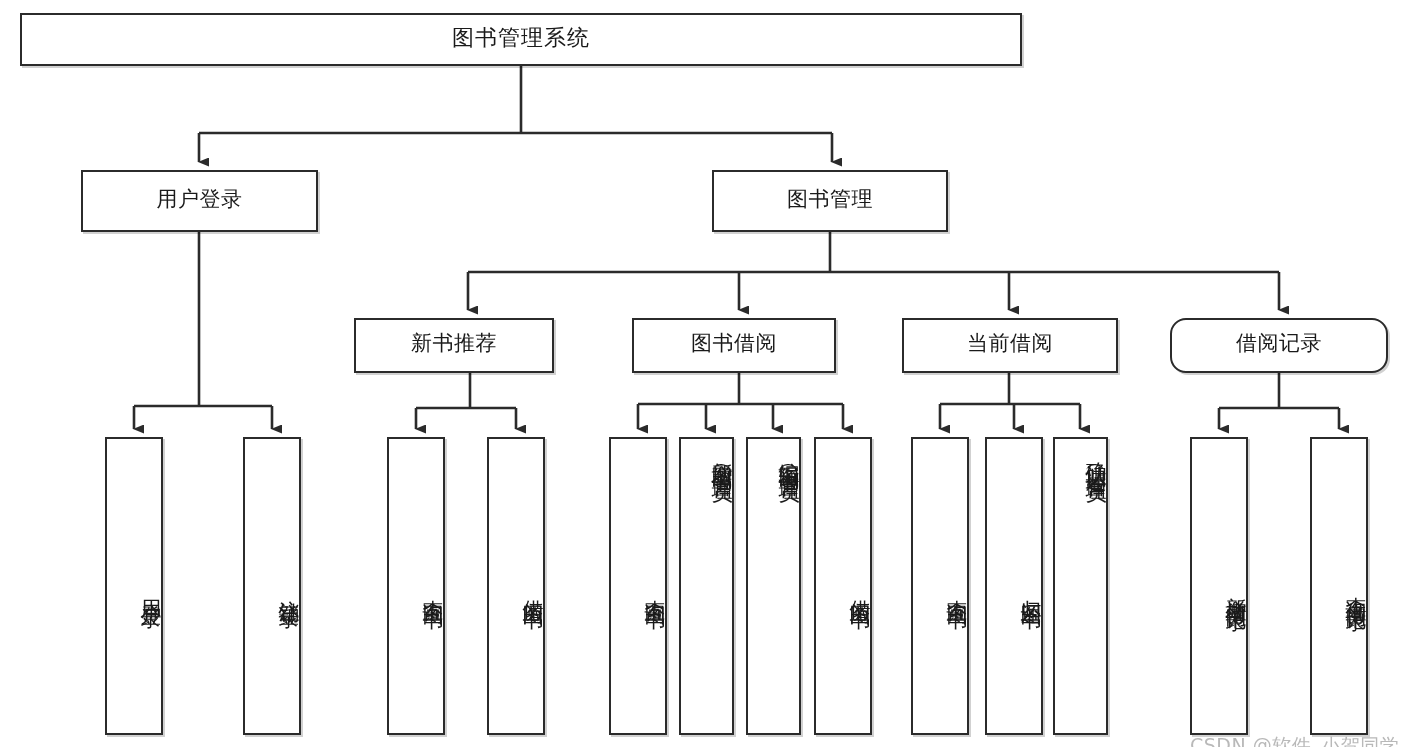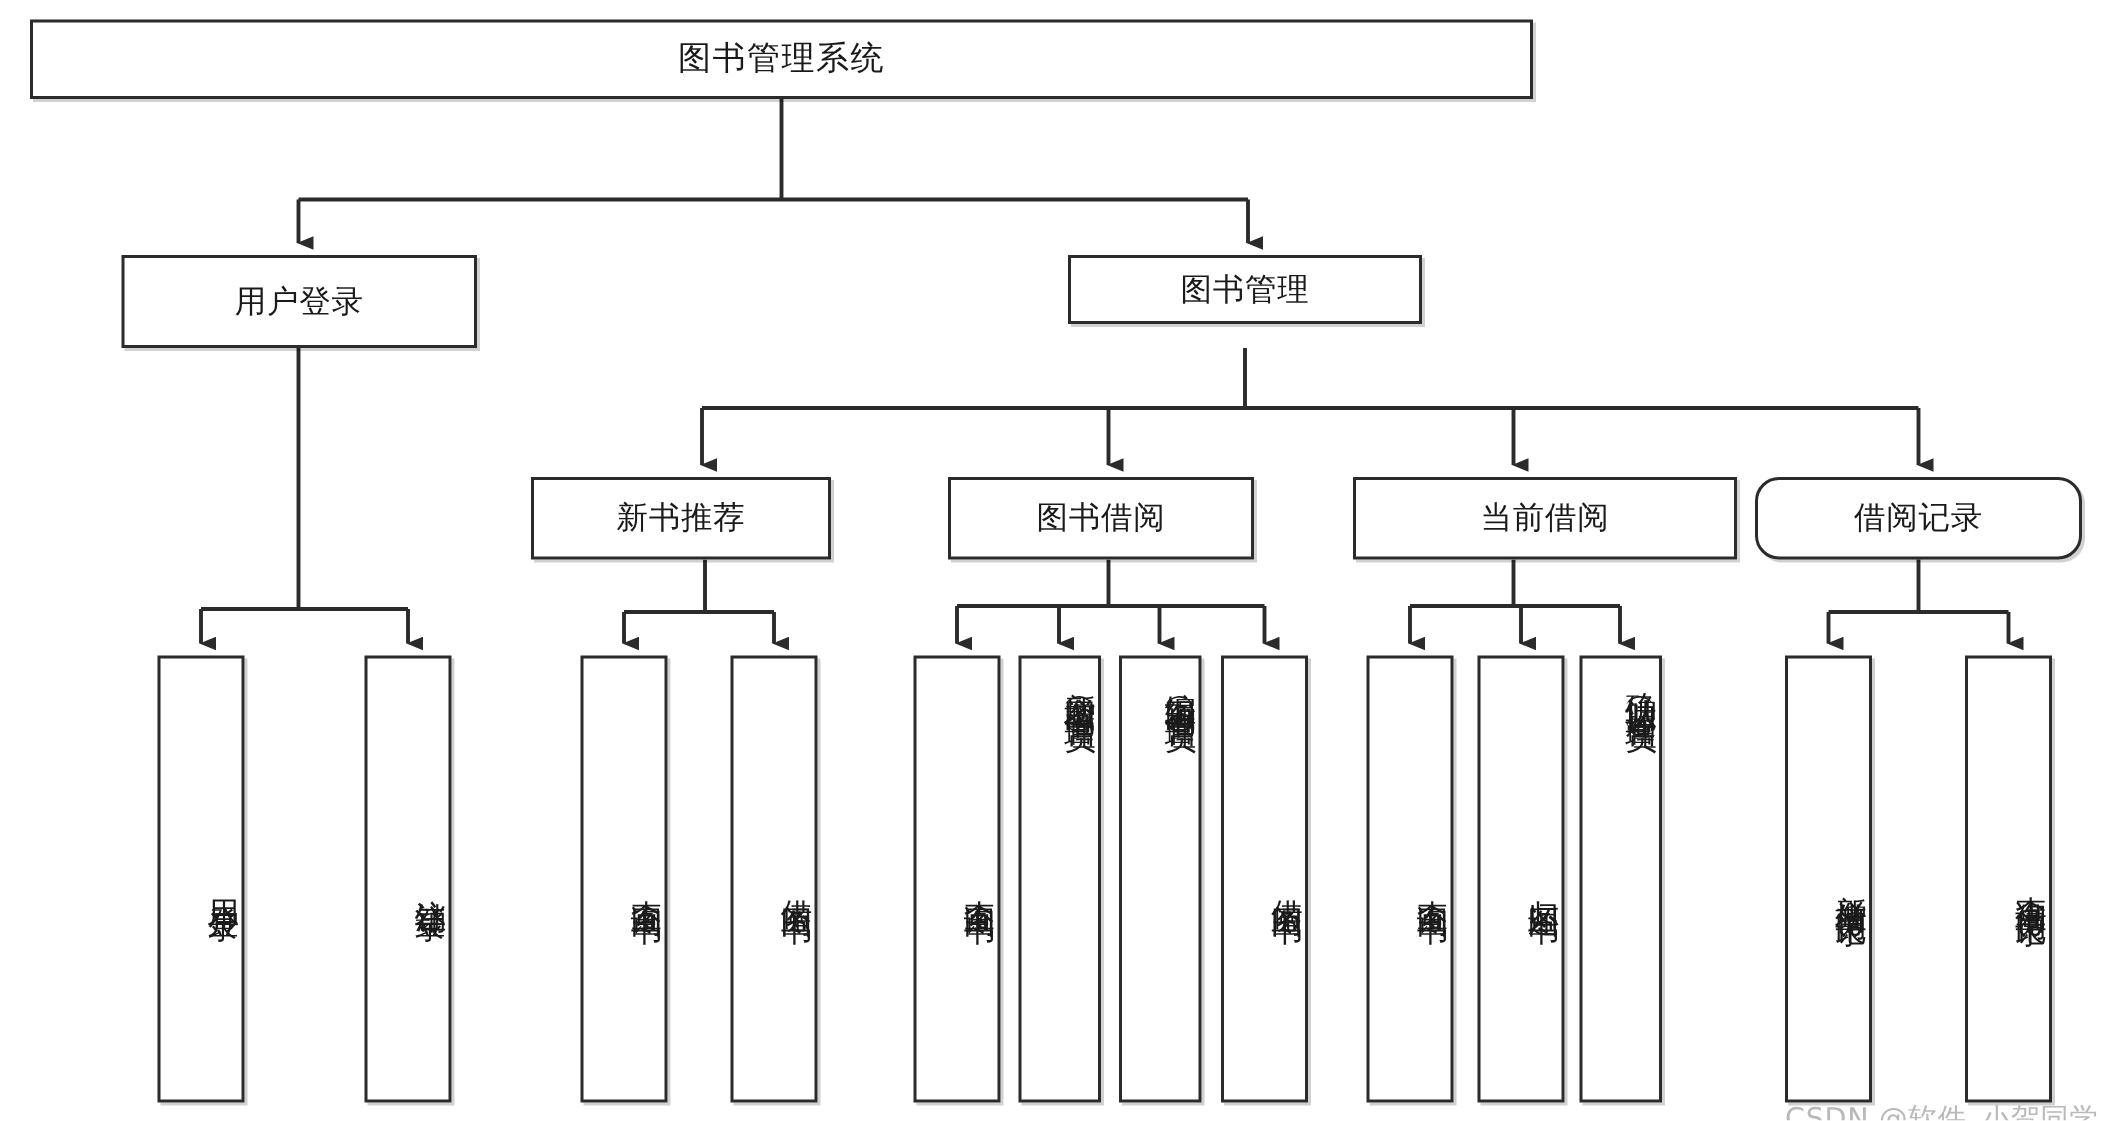--- a/index.html
+++ b/index.html
@@ -31,20 +31,21 @@
     box-sizing: border-box;
     background: #ffffff;
     border: 2px solid #2b2b2b;
     box-shadow: 2px 2px 0 rgba(0,0,0,0.18);
     display: flex;
     align-items: center;
     justify-content: center;
     color: #1a1a1a;
     line-height: 1.18;
     text-align: center;
+    font-family: Liberation Mono, monospace;
   }
   .node-h {
     font-size: 21px;
     letter-spacing: 0.5px;
   }
   .node-root {
     font-size: 22px;
     letter-spacing: 1px;
   }
   .node-v {
@@ -125,31 +126,31 @@
     </g>
   </svg>
 
   <div class="node node-root" style="left:20px; top:13px; width:1002px; height:53px;">
     <span>图书管理系统</span>
   </div>
 
   <div class="node node-h" style="left:81px; top:170px; width:237px; height:62px;">
     <span>用户登录</span>
   </div>
-  <div class="node node-h" style="left:712px; top:170px; width:236px; height:46px;">
+  <div class="node node-h" style="left:712px; top:170px; width:236px; height:62px;">
     <span>图书管理</span>
   </div>
 
   <div class="node node-h" style="left:354px; top:318px; width:200px; height:55px;">
     <span>新书推荐</span>
   </div>
   <div class="node node-h" style="left:632px; top:318px; width:204px; height:55px;">
     <span>图书借阅</span>
   </div>
-  <div class="node node-h" style="left:902px; top:318px; width:256px; height:55px;">
+  <div class="node node-h" style="left:902px; top:318px; width:216px; height:55px;">
     <span>当前借阅</span>
   </div>
   <div class="node node-h" style="left:1170px; top:318px; width:218px; height:55px;border-radius:16px;">
     <span>借阅记录</span>
   </div>
 
   <div class="node node-v" style="left:105px; top:437px; width:58px; height:298px;">
     <span>用户登录</span>
   </div>
   <div class="node node-v" style="left:243px; top:437px; width:58px; height:298px;">

